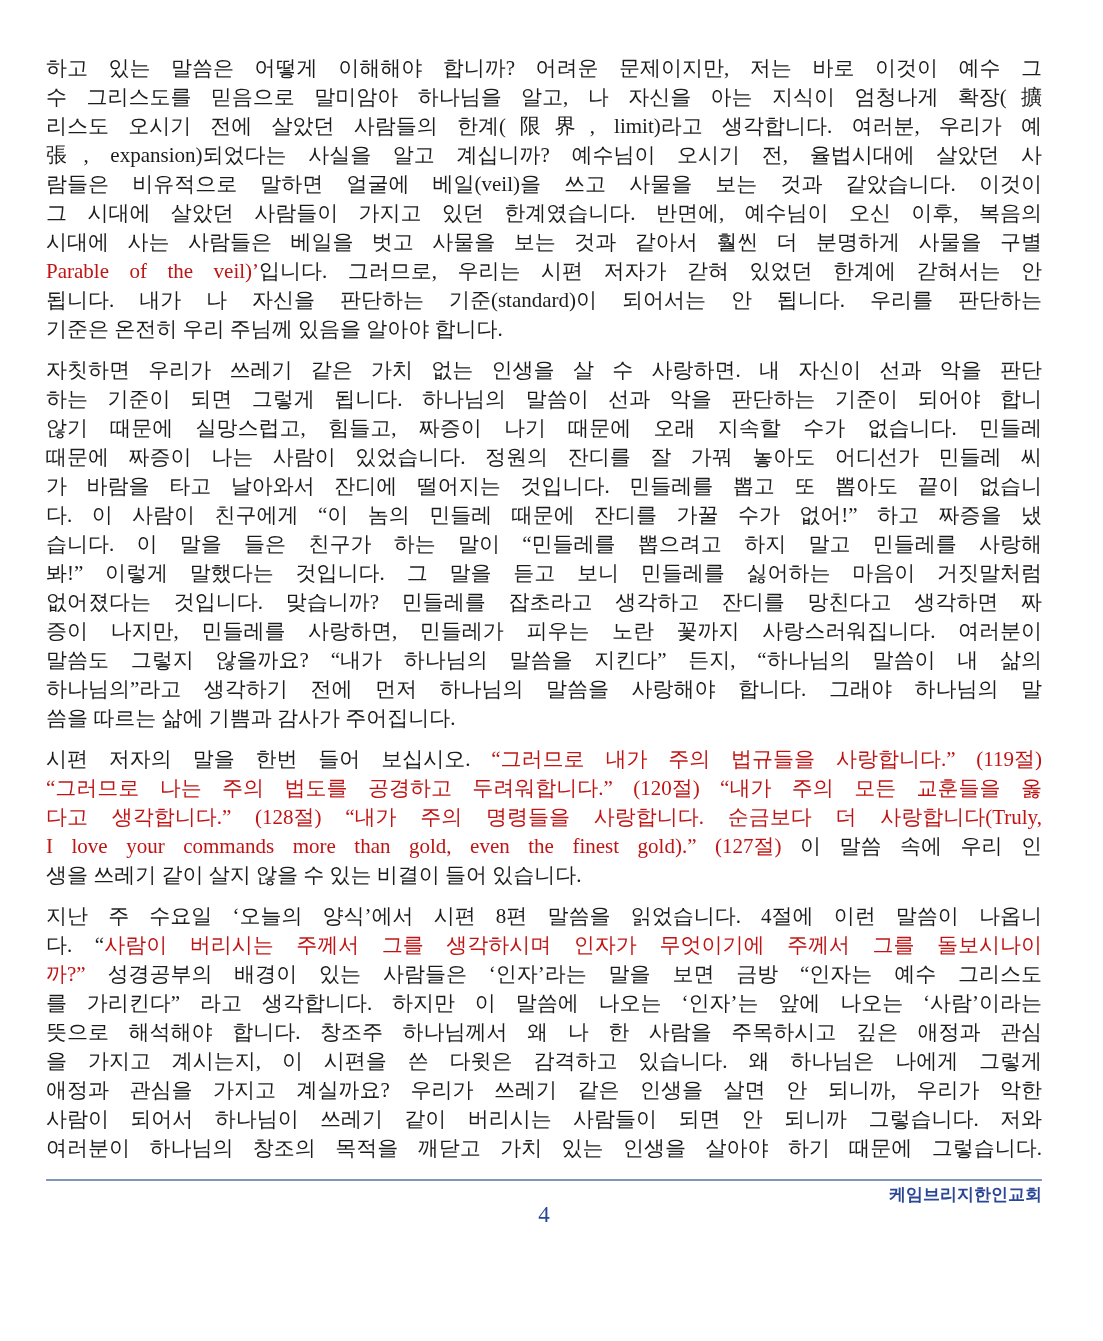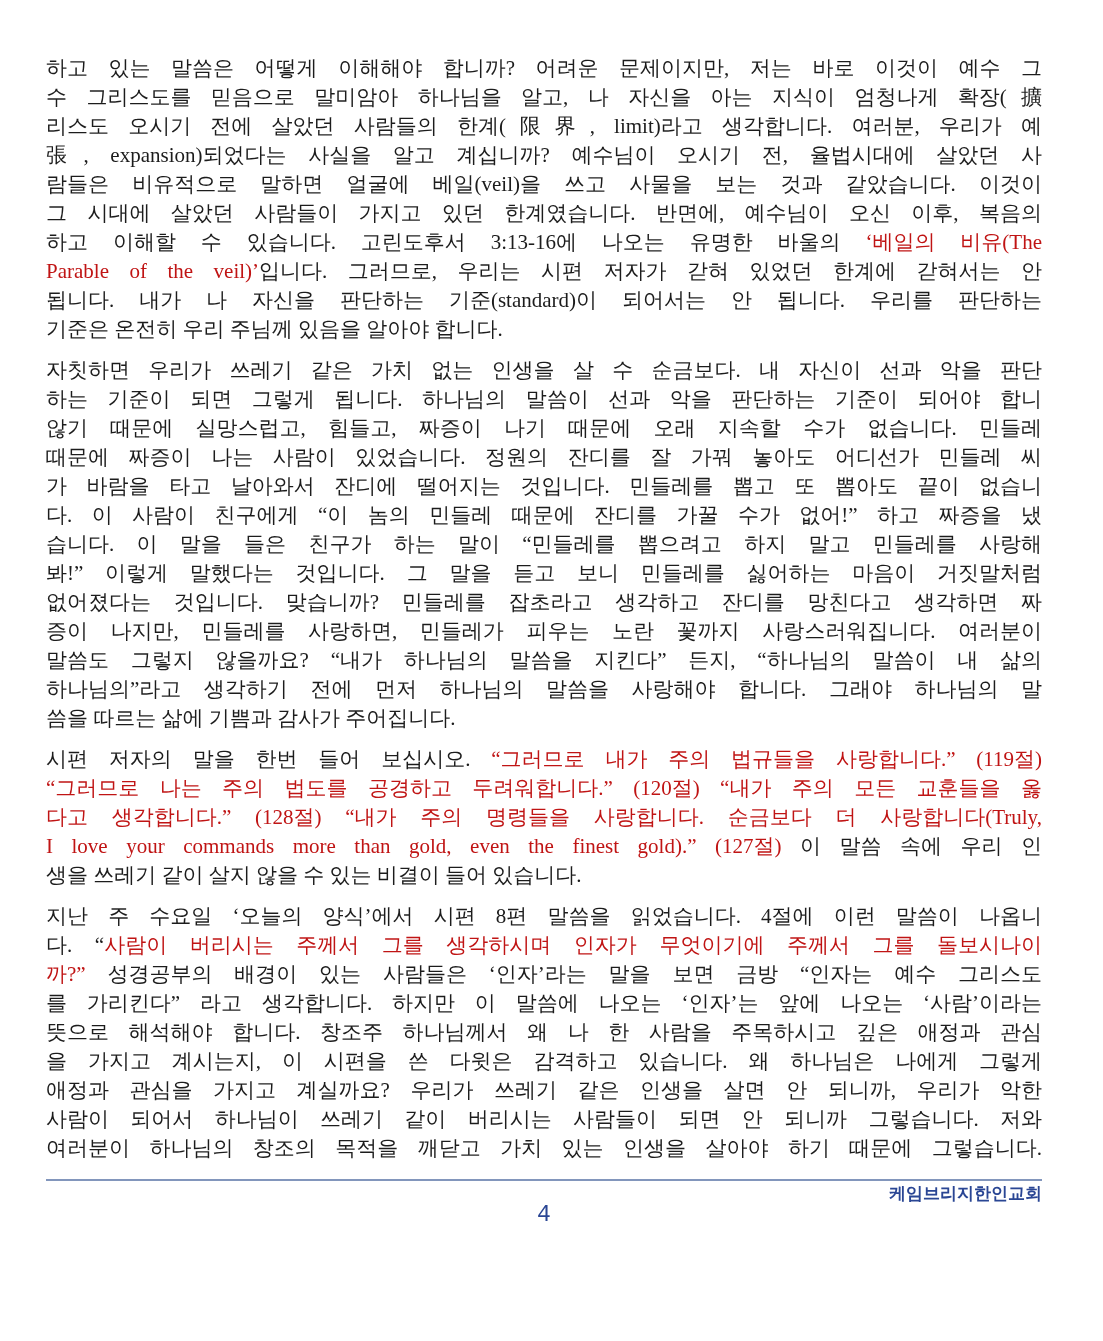--- a/index.html
+++ b/index.html
@@ -31,21 +31,20 @@
     text-align-last: justify;
     text-justify: inter-word;
     white-space: normal;
   }
   .line.noj {
     text-align-last: left;
   }
   .red { color: var(--accent-red, #c01414); }
   .footer {
     margin-top: 9px;
-    font-family: Liberation Mono, monospace;
   }
   .footer-rule {
     height: 0;
     border-top: 2px solid var(--rule-color, #8296bc);
   }
   .church {
     text-align: right;
     font-size: 17px;
     font-weight: bold;
     line-height: 22px;
@@ -65,27 +64,27 @@
 
 <div class="page">
   <div>
       <div class="para">
         <div class="line"><span>하고 있는 말씀은 어떻게 이해해야 합니까? 어려운 문제이지만, 저는 바로 이것이 예수 그</span></div>
         <div class="line"><span>수 그리스도를 믿음으로 말미암아 하나님을 알고, 나 자신을 아는 지식이 엄청나게 확장(擴</span></div>
         <div class="line"><span>리스도 오시기 전에 살았던 사람들의 한계(限界, limit)라고 생각합니다. 여러분, 우리가 예</span></div>
         <div class="line"><span>張, expansion)되었다는 사실을 알고 계십니까? 예수님이 오시기 전, 율법시대에 살았던 사</span></div>
         <div class="line"><span>람들은 비유적으로 말하면 얼굴에 베일(veil)을 쓰고 사물을 보는 것과 같았습니다. 이것이</span></div>
         <div class="line"><span>그 시대에 살았던 사람들이 가지고 있던 한계였습니다. 반면에, 예수님이 오신 이후, 복음의</span></div>
-        <div class="line"><span>하고 이해할 수 있습니다. 고린도후서 3:13-16에 나오는 유명한 바울의 </span><span class="red">‘베일의 비유(The</span></div>
+        <div class="line"><span>시대에 사는 사람들은 베일을 벗고 사물을 보는 것과 같아서 훨씬 더 분명하게 사물을 구별</span></div>
         <div class="line"><span class="red">Parable of the veil)’</span><span>입니다. 그러므로, 우리는 시편 저자가 갇혀 있었던 한계에 갇혀서는 안</span></div>
         <div class="line"><span>됩니다. 내가 나 자신을 판단하는 기준(standard)이 되어서는 안 됩니다. 우리를 판단하는</span></div>
         <div class="line noj"><span>기준은 온전히 우리 주님께 있음을 알아야 합니다.</span></div>
       </div>
       <div class="para">
-        <div class="line"><span>자칫하면 우리가 쓰레기 같은 가치 없는 인생을 살 수 순금보다. 내 자신이 선과 악을 판단</span></div>
+        <div class="line"><span>자칫하면 우리가 쓰레기 같은 가치 없는 인생을 살 수 사랑하면. 내 자신이 선과 악을 판단</span></div>
         <div class="line"><span>하는 기준이 되면 그렇게 됩니다. 하나님의 말씀이 선과 악을 판단하는 기준이 되어야 합니</span></div>
         <div class="line"><span>않기 때문에 실망스럽고, 힘들고, 짜증이 나기 때문에 오래 지속할 수가 없습니다. 민들레</span></div>
         <div class="line"><span>때문에 짜증이 나는 사람이 있었습니다. 정원의 잔디를 잘 가꿔 놓아도 어디선가 민들레 씨</span></div>
         <div class="line"><span>가 바람을 타고 날아와서 잔디에 떨어지는 것입니다. 민들레를 뽑고 또 뽑아도 끝이 없습니</span></div>
         <div class="line"><span>다. 이 사람이 친구에게 “이 놈의 민들레 때문에 잔디를 가꿀 수가 없어!” 하고 짜증을 냈</span></div>
         <div class="line"><span>습니다. 이 말을 들은 친구가 하는 말이 “민들레를 뽑으려고 하지 말고 민들레를 사랑해</span></div>
         <div class="line"><span>봐!” 이렇게 말했다는 것입니다. 그 말을 듣고 보니 민들레를 싫어하는 마음이 거짓말처럼</span></div>
         <div class="line"><span>없어졌다는 것입니다. 맞습니까? 민들레를 잡초라고 생각하고 잔디를 망친다고 생각하면 짜</span></div>
         <div class="line"><span>증이 나지만, 민들레를 사랑하면, 민들레가 피우는 노란 꽃까지 사랑스러워집니다. 여러분이</span></div>
         <div class="line"><span>말씀도 그렇지 않을까요? “내가 하나님의 말씀을 지킨다” 든지, “하나님의 말씀이 내 삶의</span></div>

